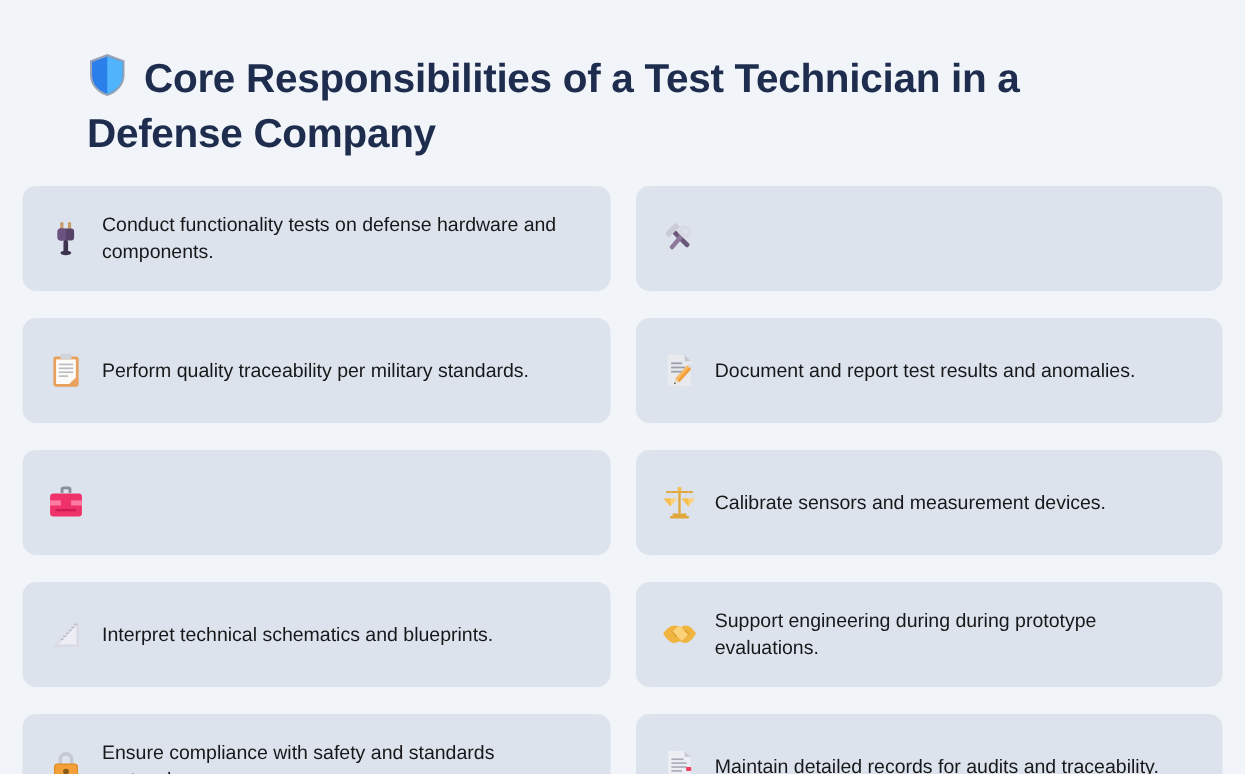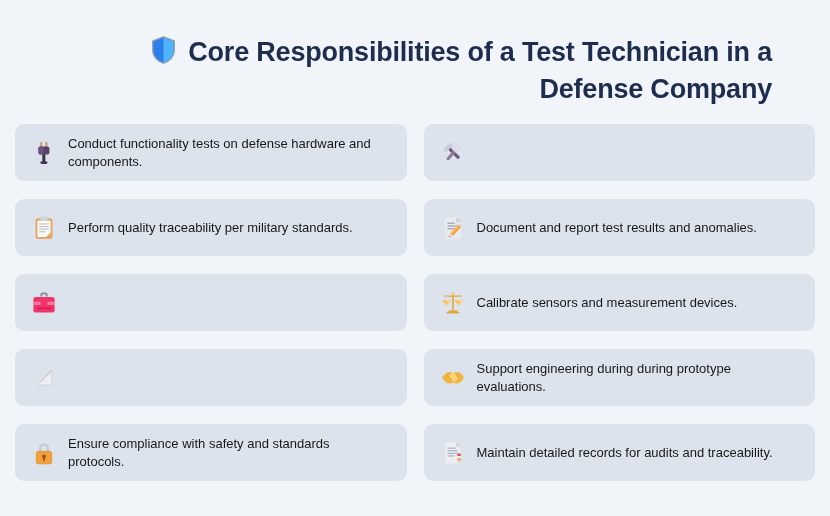--- a/index.html
+++ b/index.html
@@ -18,21 +18,21 @@
     height: 516px;
     box-sizing: border-box;
     display: flex;
     flex-direction: column;
   }
 
   
   .header {
     padding: 34px 58px 0 58px;
     display: block;
-    text-align: right;
+    text-align: left;
   }
   .title-line {
     display: block;
     font-size: 27px;
     font-weight: bold;
     color: #1e2d4e;
     line-height: 37px;
     letter-spacing: -0.2px;
   }
   .shield-icon {
@@ -49,21 +49,21 @@
   .grid {
     margin: 16px 15px 0 15px;
     display: grid;
     grid-template-columns: 1fr 1fr;
     column-gap: 17px;
     row-gap: 18px;
   }
   .card {
     background: #dde3ec;
     border-radius: 9px;
-    height: 57px;
+    height: 70px;
     box-sizing: border-box;
     display: flex;
     align-items: center;
     padding: 0 32px 0 10px;
   }
   .card-icon {
     flex: 0 0 38px;
     width: 38px;
     height: 26px;
     display: flex;
@@ -210,20 +210,21 @@
           <g stroke="#b5b8c2" stroke-width="0.8">
             <path d="M17.4 4.2 L19.4 4.2"></path>
             <path d="M15.6 6.2 L17.6 6.2"></path>
             <path d="M13.8 8.2 L15.8 8.2"></path>
             <path d="M12 10.2 L14 10.2"></path>
             <path d="M10.2 12.2 L12.2 12.2"></path>
             <path d="M8.4 14.2 L10.4 14.2"></path>
           </g>
         </svg>
       </span>
+      <span class="card-text">Interpret technical schematics and blueprints.</span>
     </div>
 
     <div class="card">
       <span class="card-icon">
         <svg width="24" height="20" viewBox="0 0 24 20">
           <path d="M1 9.4 c2.6 -3.4 5 -5.4 7.6 -5.4 c1.8 0 2.6 1 4 1 c1.2 0 2 -1 3.6 -1 c2.4 0 4.8 2 6.8 5.4 c-2 3.8 -4.6 6.2 -7.2 6.2 c-1.6 0 -2.4 -0.9 -3.6 -0.9 c-1.3 0 -2.1 0.9 -3.8 0.9 c-2.6 0 -5 -2.4 -7.4 -6.2 z" fill="#f0b440"></path>
           <path d="M12.2 4.4 c1 0.5 1.8 1.6 2.8 2.8 c0.9 1.1 1.7 2 2.6 2.4 c-1 1.9 -2.5 3.6 -4 4.6 c-1.3 -0.8 -2.3 -2 -3.2 -3.2 c-0.9 -1.2 -1.8 -2.3 -3 -2.9 c1.4 -1.7 3 -3.1 4.8 -3.7 z" fill="#fbd277"></path>
           <g stroke="#d79a2c" stroke-width="0.7" fill="none">
             <path d="M6.6 7.8 c1.3 1.1 2.4 2.5 3.3 3.8"></path>
             <path d="M15.4 6.8 c1.1 1.2 2.1 2.4 3.2 3.2"></path>

